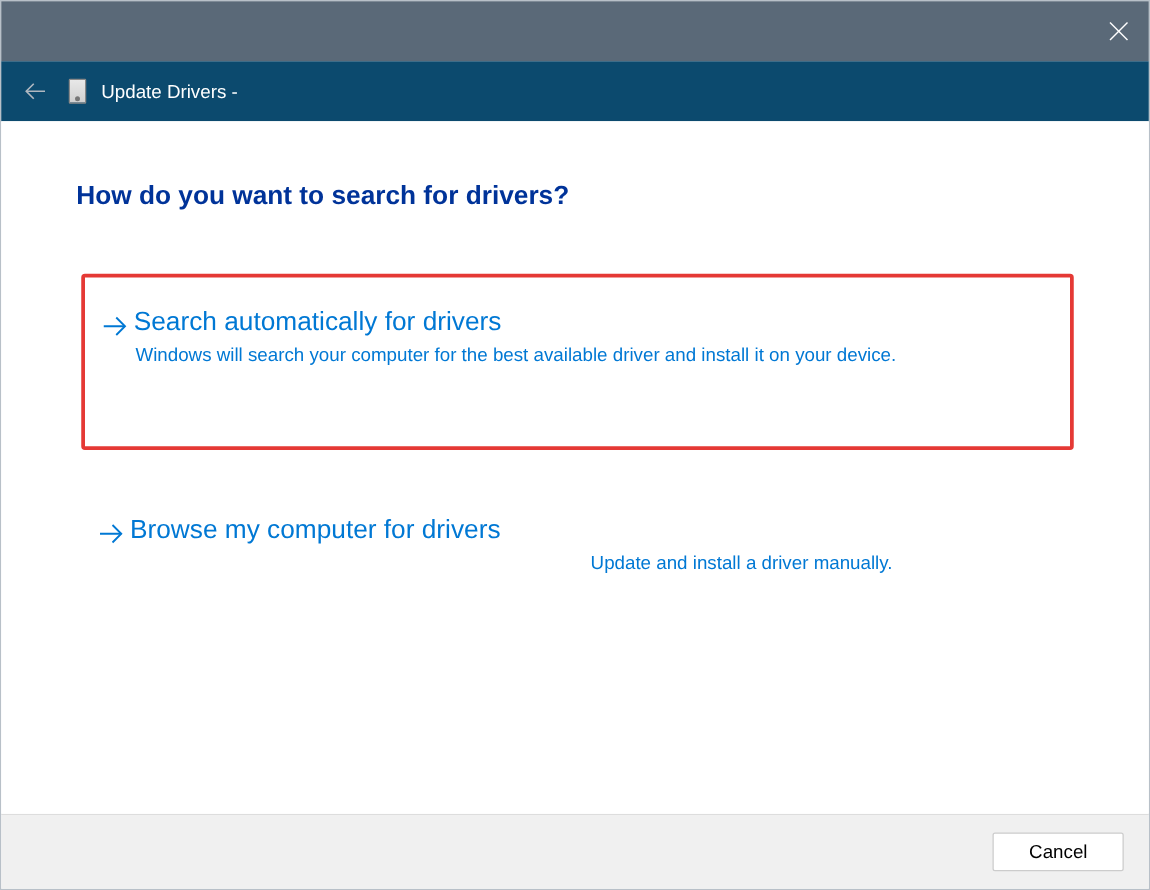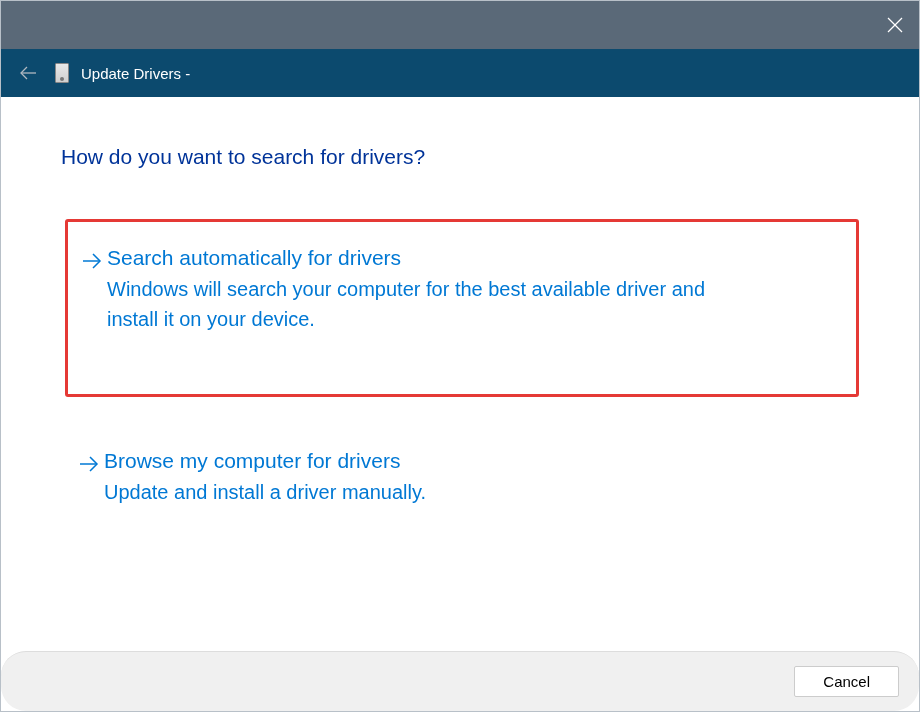--- a/index.html
+++ b/index.html
@@ -99,21 +99,21 @@
     .content {
       flex: 1;
       background: #fff;
       padding: 48px 60px 0 60px;
       position: relative;
     }
     
     .heading {
       color: #003399;
       font-size: 21px;
-      font-weight: 400;
+      font-weight: 700;
       margin-bottom: 50px;
     }
     
     .options-area {
       padding-left: 4px;
     }
     
     .option {
       display: flex;
       align-items: flex-start;
@@ -146,34 +146,34 @@
     
     .option-title {
       color: #0078d4;
       font-size: 21px;
       font-weight: 400;
       margin-bottom: 4px;
     }
     
     .option-desc {
       color: #0078d4;
-      font-size: 20px;
+      font-size: 15px;
       line-height: 1.5;
       max-width: 610px;
+      text-align: right;
     }
     
     .footer {
       height: 60px;
       background: #f0f0f0;
       border-top: 1px solid #ddd;
       display: flex;
       align-items: center;
       justify-content: flex-end;
       padding-right: 20px;
-      border-radius: 25px;
     }
     
     .cancel-btn {
       background: #fff;
       border: 1px solid #ccc;
       padding: 6px 28px;
       font-size: 15px;
       cursor: pointer;
       border-radius: 2px;
     }

